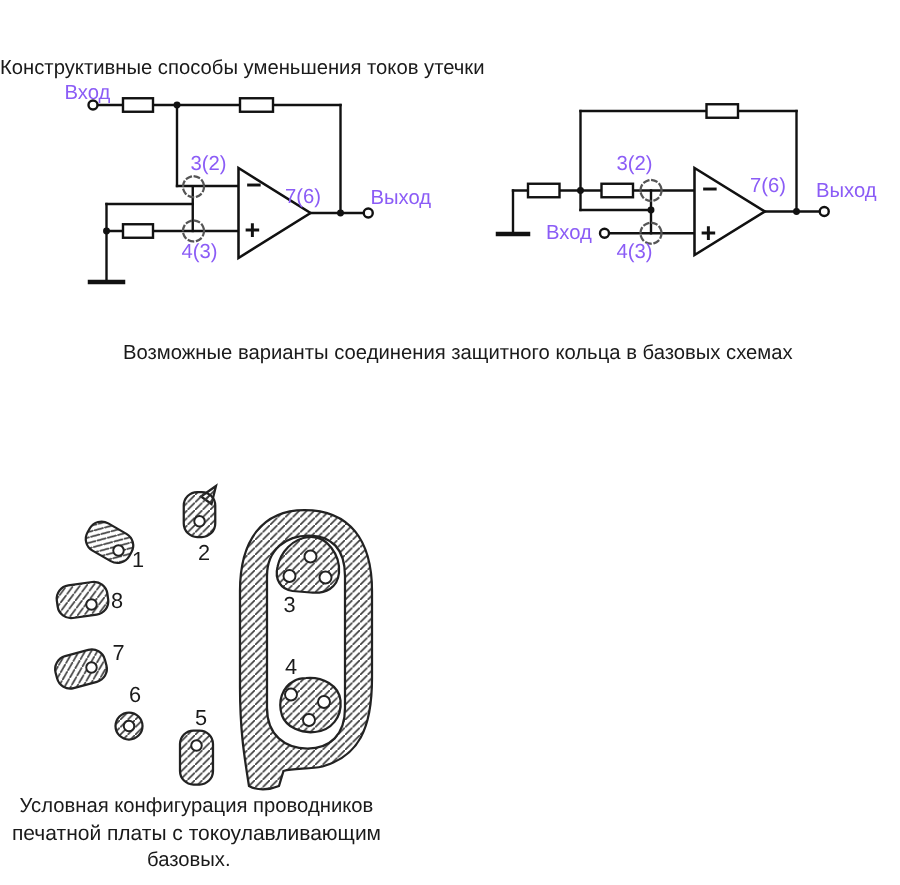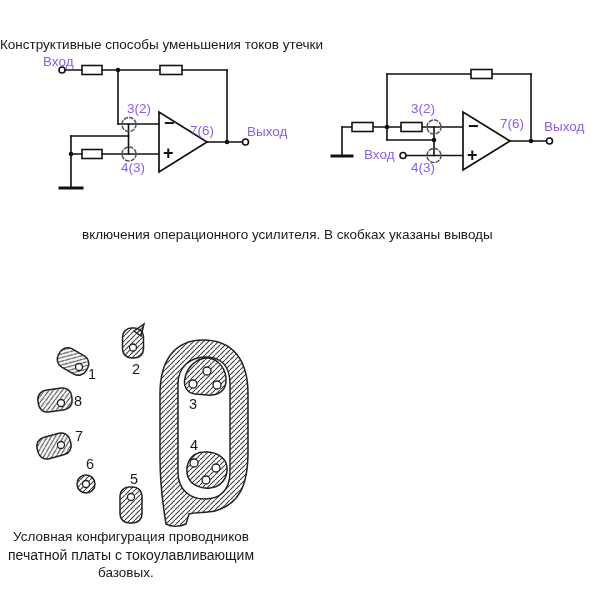--- a/index.html
+++ b/index.html
@@ -189,21 +189,21 @@
 
 <span class="lbl" style="left:364px;top:148px">Вход</span>
 <span class="lbl" style="left:411px;top:102px">3(2)</span>
 <span class="lbl" style="left:411px;top:161px">4(3)</span>
 <span class="lbl" style="left:500px;top:117px">7(6)</span>
 <span class="lbl" style="left:544px;top:120px">Выход</span>
 <span class="sign" style="left:468px;top:116px">−</span>
 <span class="sign" style="left:467px;top:145px">+</span>
 
 <div class="para">
-  <div>включения операционного усилителя. В скобках указаны выводы</div>
+  <div>Возможные варианты соединения защитного кольца в базовых схемах</div>
 </div>
 
 <span class="padnum" style="left:88px;top:366px">1</span>
 <span class="padnum" style="left:132px;top:361px">2</span>
 <span class="padnum" style="left:189px;top:396px">3</span>
 <span class="padnum" style="left:190px;top:437px">4</span>
 <span class="padnum" style="left:130px;top:471px">5</span>
 <span class="padnum" style="left:86px;top:456px">6</span>
 <span class="padnum" style="left:75px;top:428px">7</span>
 <span class="padnum" style="left:74px;top:393px">8</span>

